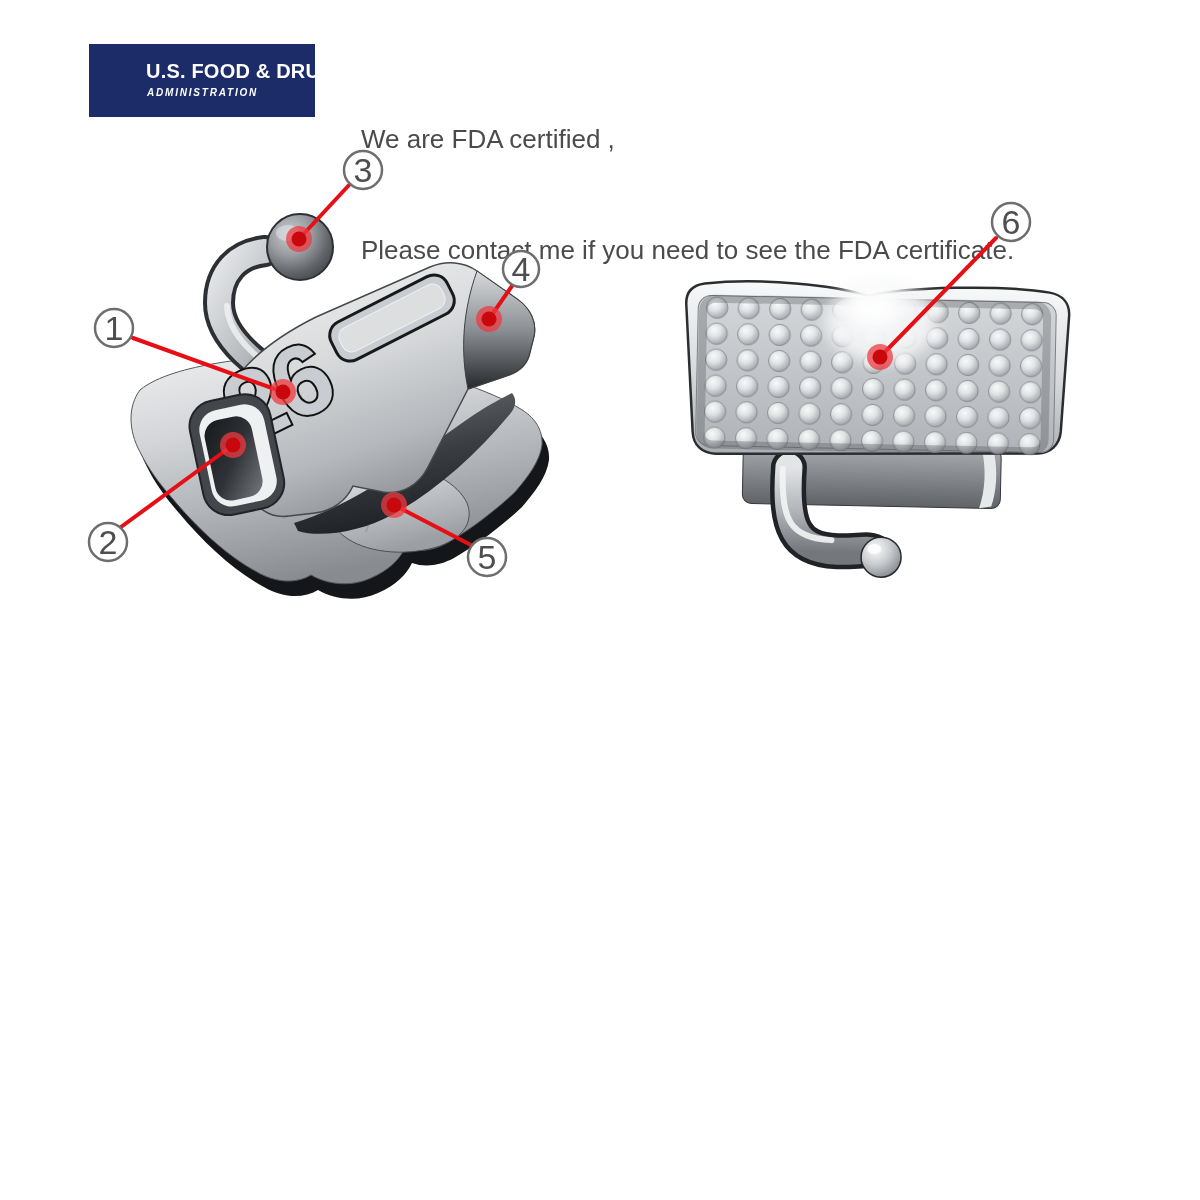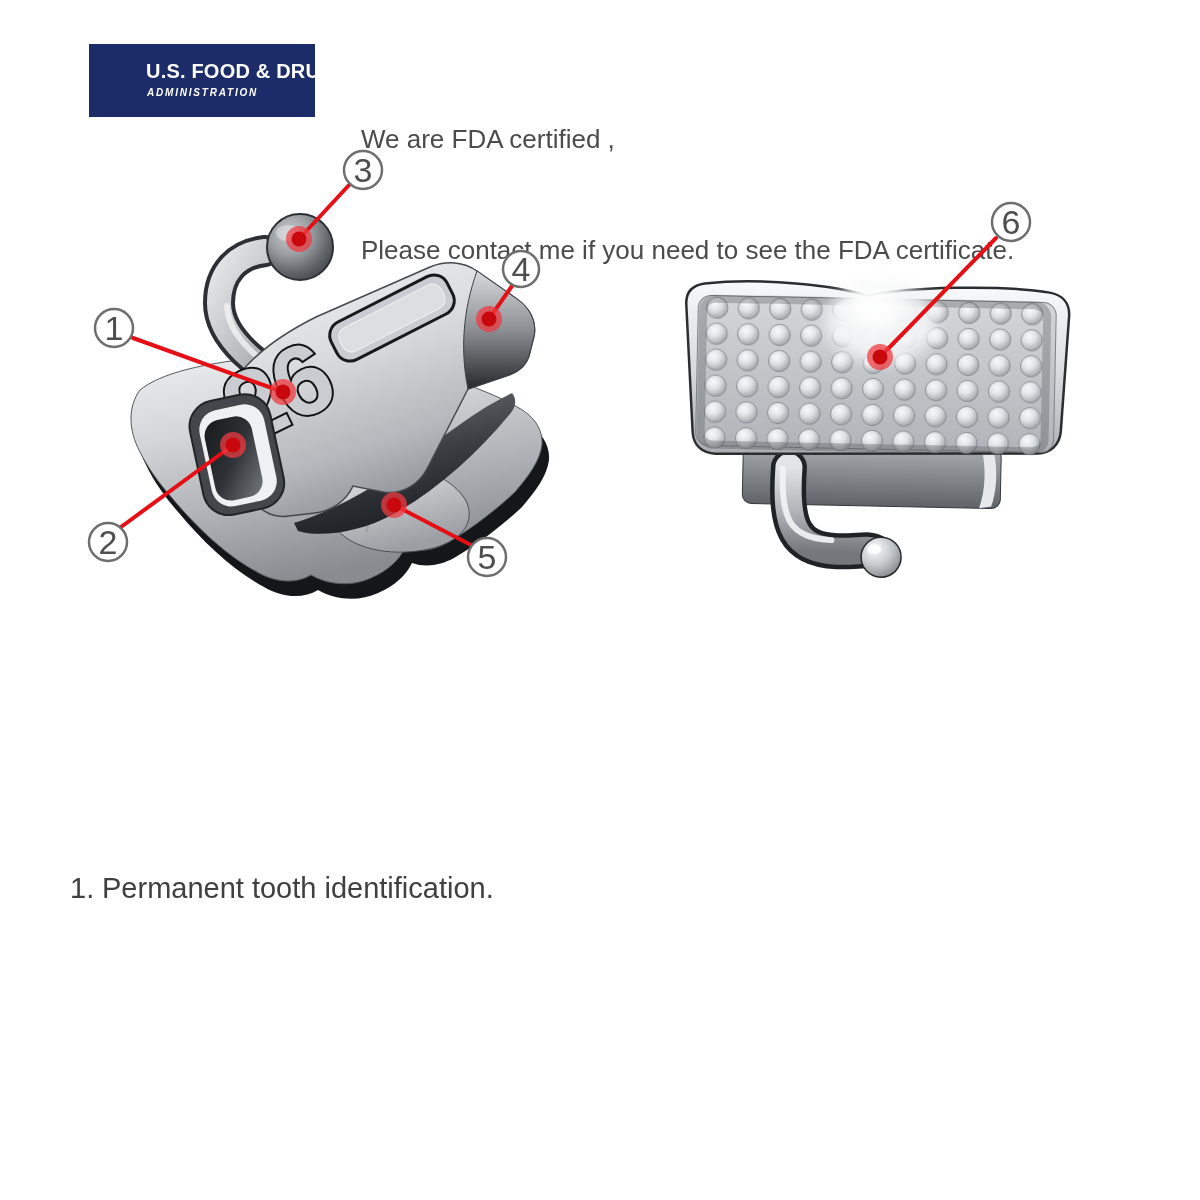--- a/index.html
+++ b/index.html
@@ -257,23 +257,20 @@
     </g>
     <g>
       <circle cx="1011" cy="222" r="19" fill="#ffffff" stroke="#6e6e6e" stroke-width="2.5"></circle>
       <text class="callout-num" x="1011" y="234" text-anchor="middle">6</text>
     </g>
   </g>
 </svg>
 
 <div class="features">
   <div>
-    <div class="fline first"><span class="fnum">1.</span><span>Permanent tooth identification.</span></div>
-  </div>
-  <div>
     
     
   </div>
   
   
   
   
 </div>
 
 </body></html>

